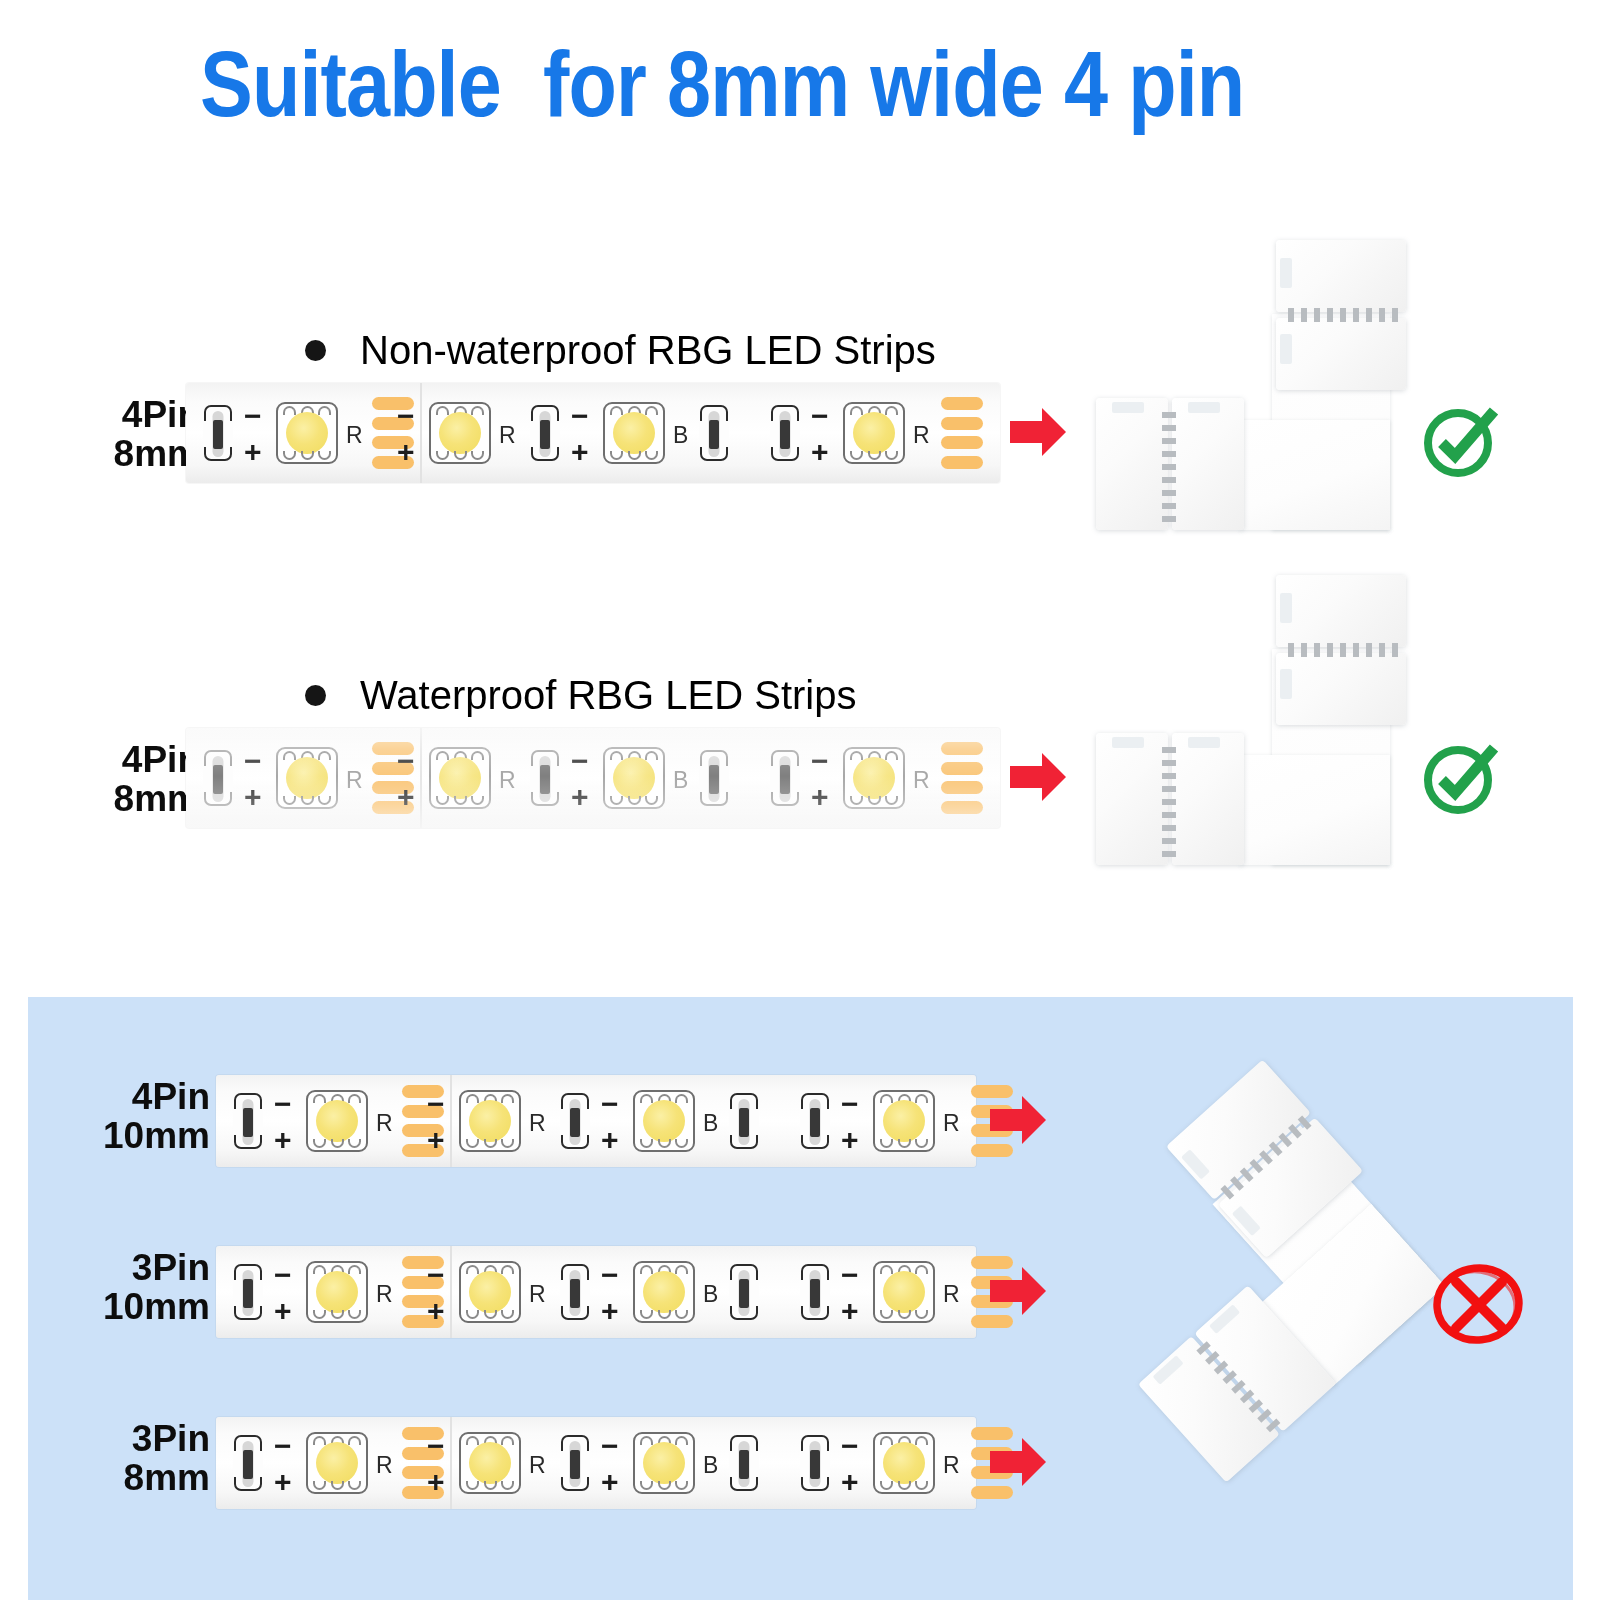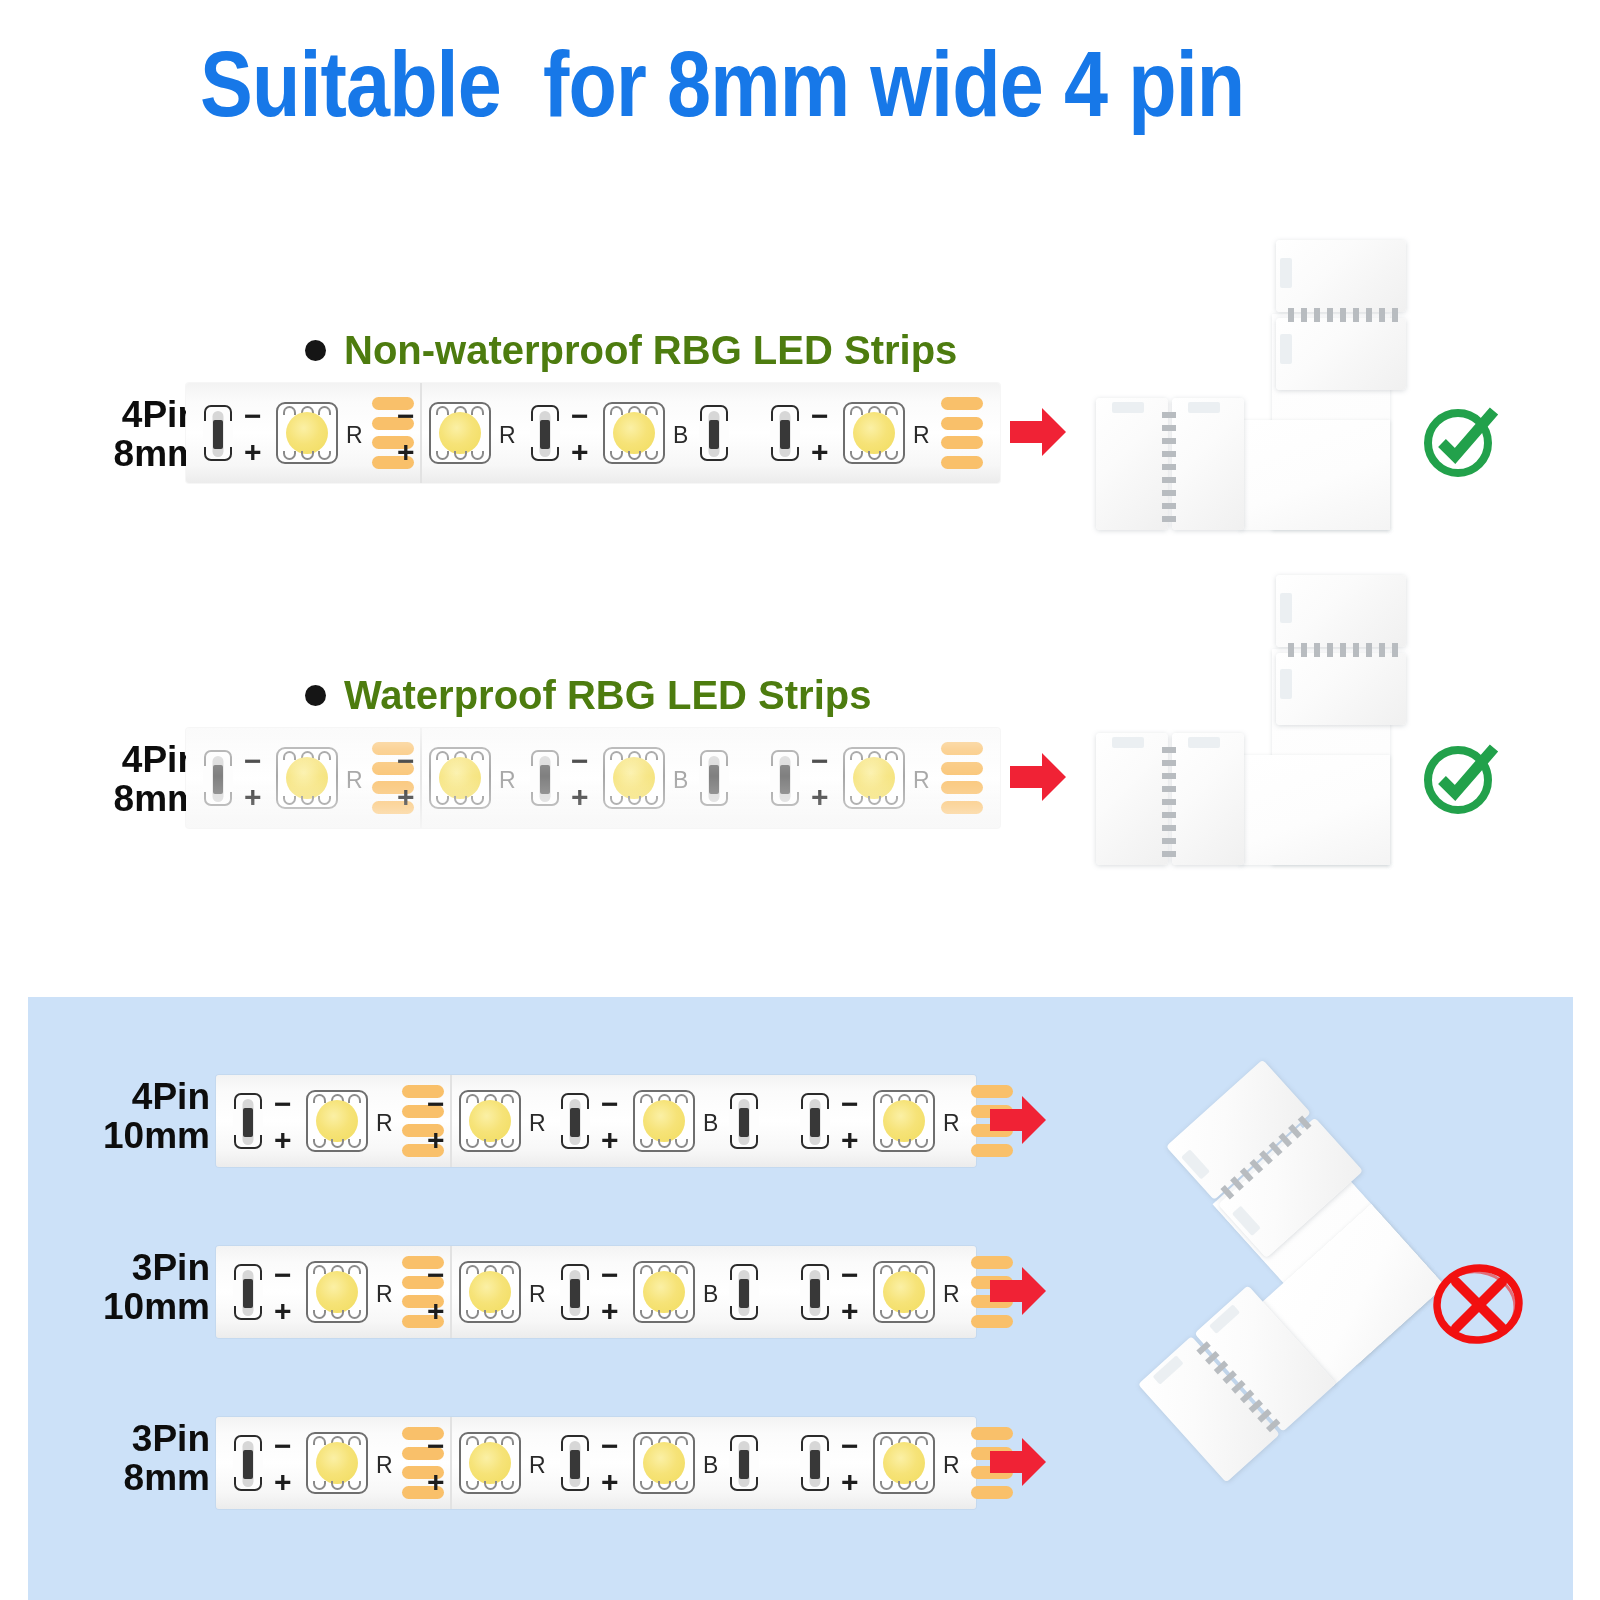--- a/index.html
+++ b/index.html
@@ -32,24 +32,24 @@
     left:28px; top:997px;
     width:1545px; height:603px;
     background:#CCE1F8;
   }
 
   
   .section-head{
     position:absolute;
     display:flex;
     align-items:center;
-    gap:18px;
+    gap:34px;
     font-size:40px;
-    font-weight:bold;
-    color:#4d7c0f;
+    font-weight:normal;
+    color:#000000;
     white-space:nowrap;
   }
   .bullet-dot{
     width:21px;height:21px;border-radius:50%;
     background:#151515;
     display:inline-block;
     flex:0 0 auto;
   }
 
   

